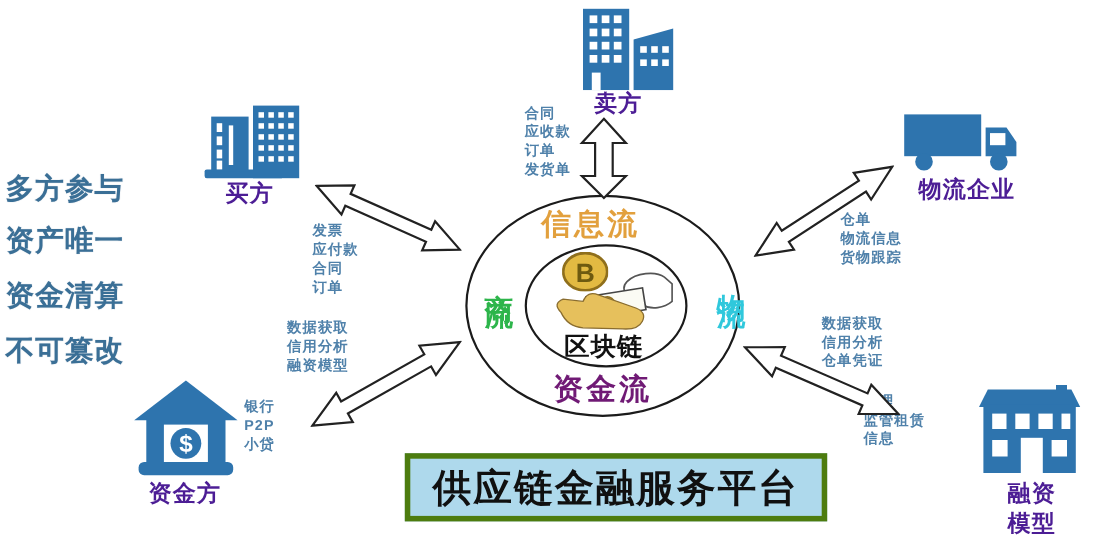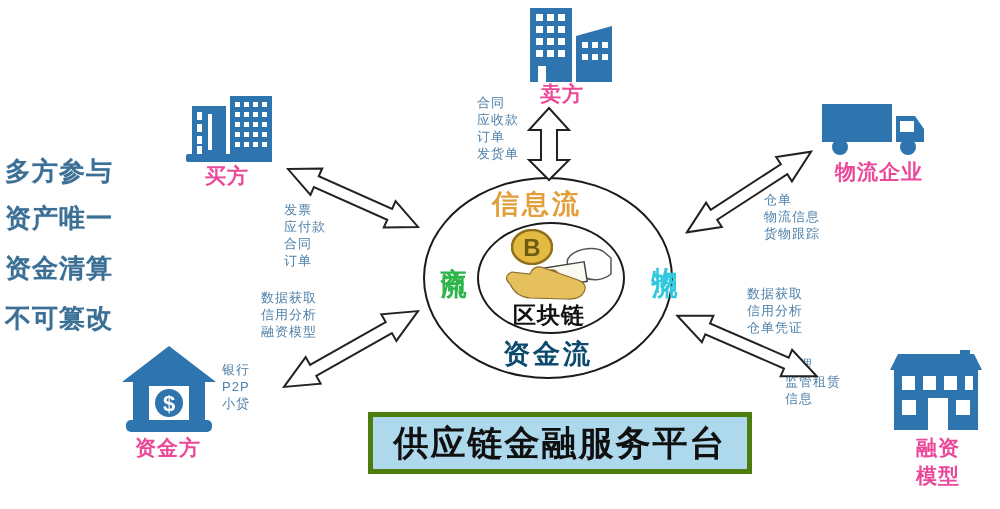--- a/index.html
+++ b/index.html
@@ -9,33 +9,33 @@
   }
   .abs{position:absolute;}
   
   .feature{
     position:absolute;left:5px;width:150px;
     font-size:26px;font-weight:600;color:#3a6f96;letter-spacing:1px;
     text-shadow:0 0 1px rgba(40,80,120,.35);
   }
   
   .entity-label{
-    position:absolute;font-size:21px;font-weight:700;color:#ec4899;
+    position:absolute;font-size:21px;font-weight:700;color:#4c1d95;
     text-align:center;letter-spacing:1px;transform:translateX(-50%);
   }
   
   .docs{
     position:absolute;font-size:13px;line-height:1.32;color:#4f81aa;
-    font-weight:400;letter-spacing:1px;
+    font-weight:700;letter-spacing:1px;
   }
   
   .ring{position:absolute;border:2.5px solid #1b1b1b;border-radius:50%;background:transparent;}
   .flow-label{position:absolute;font-weight:700;transform:translateX(-50%);}
   .flow-top{color:#e2a03d;font-size:27px;letter-spacing:3px;}
-  .flow-bottom{color:#0c4a6e;font-size:27px;letter-spacing:3px;}
+  .flow-bottom{color:#701a75;font-size:27px;letter-spacing:3px;}
   .flow-side{writing-mode:vertical-rl;text-orientation:upright;font-size:26px;font-weight:700;letter-spacing:4px;}
   .flow-left{color:#2db54b;}
   .flow-right{color:#30c8dc;}
   .core-label{position:absolute;font-size:23px;font-weight:700;color:#111;transform:translateX(-50%);letter-spacing:1px;}
   
   .arrow{position:absolute;transform:translate(-50%,-50%) rotate(var(--a));}
   
   .banner{
     position:absolute;left:368px;top:412px;width:374px;height:52px;
     background:#aed9ec;border:5px solid #4d7c0f;display:flex;align-items:center;justify-content:center;

